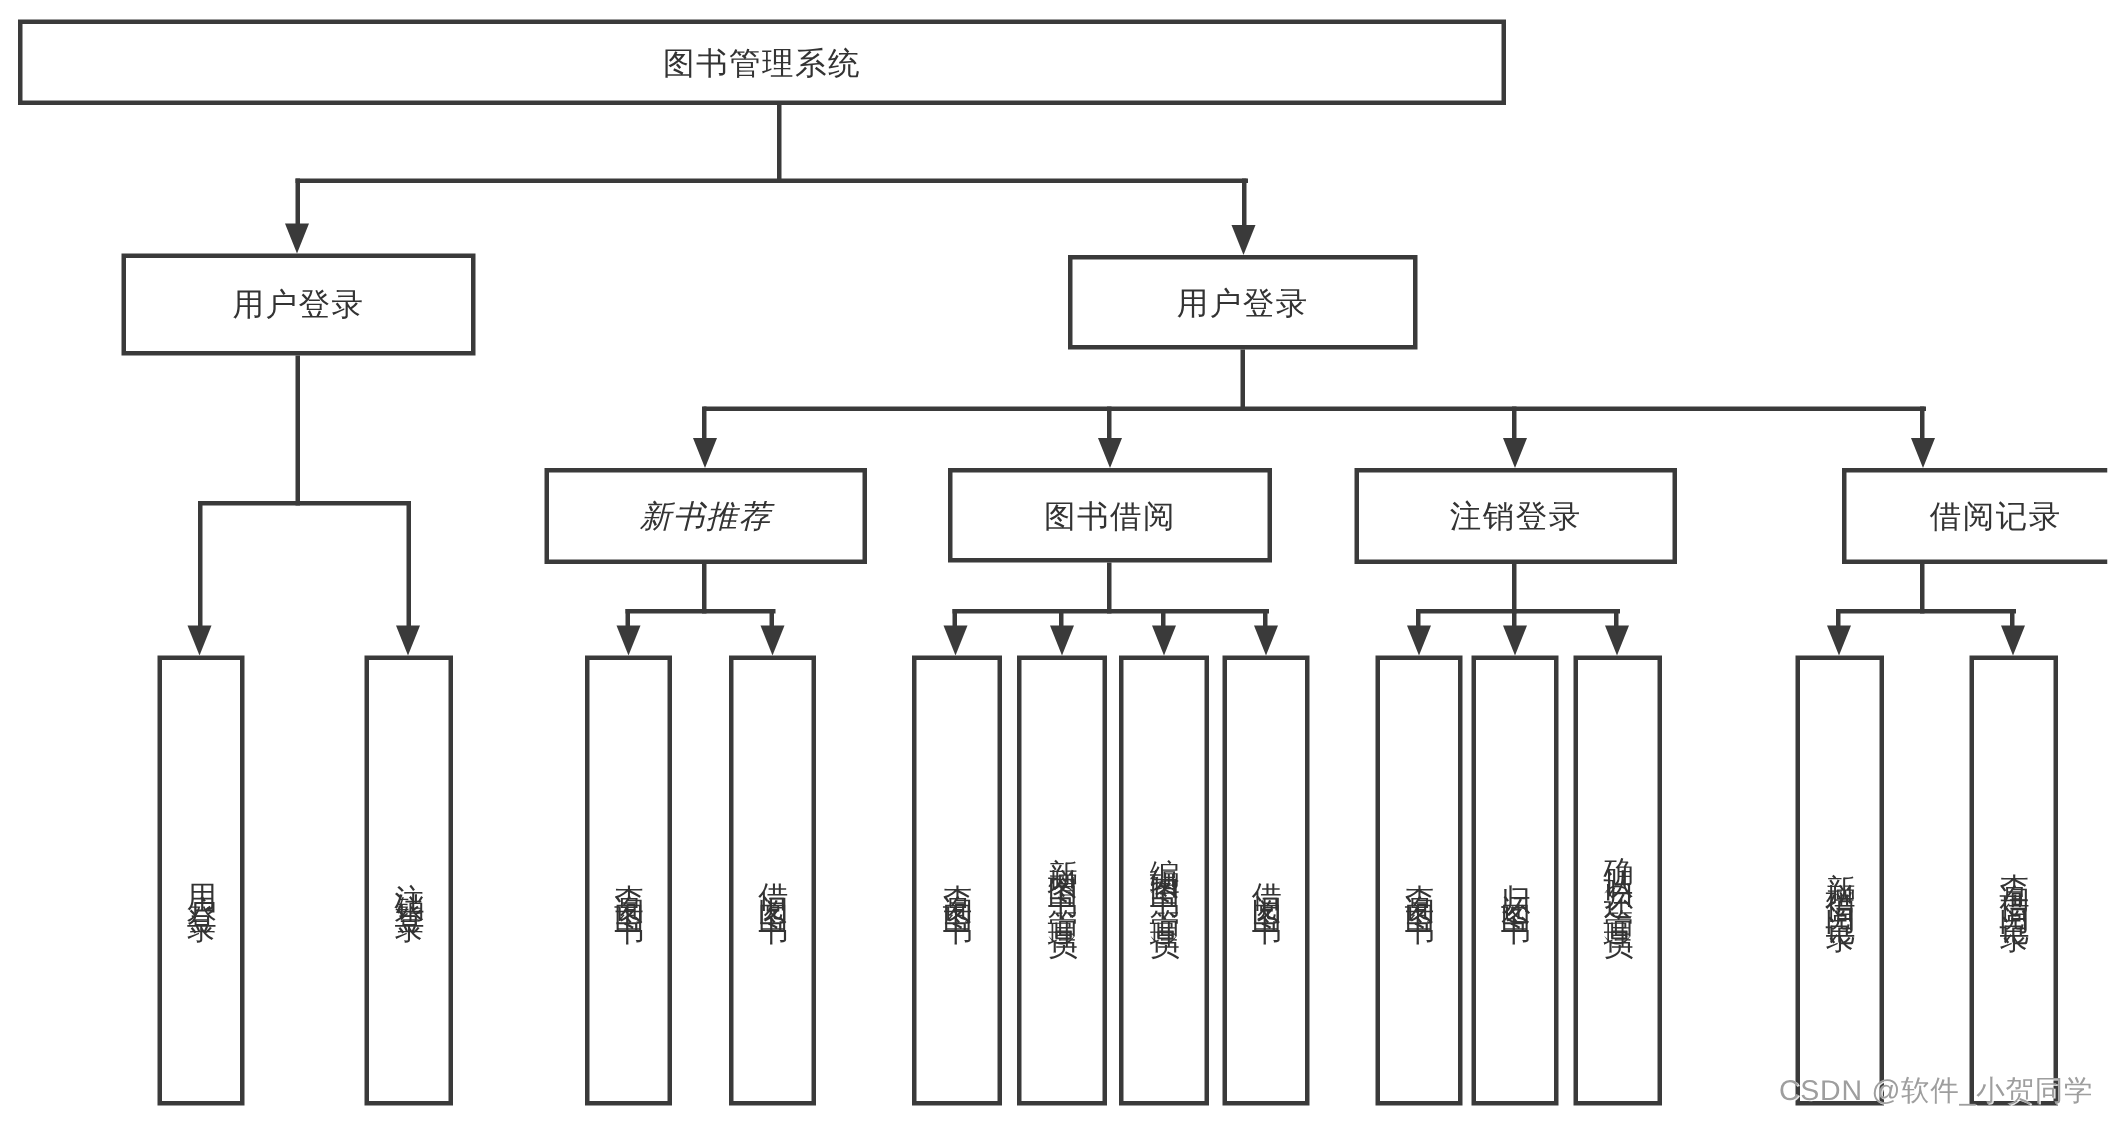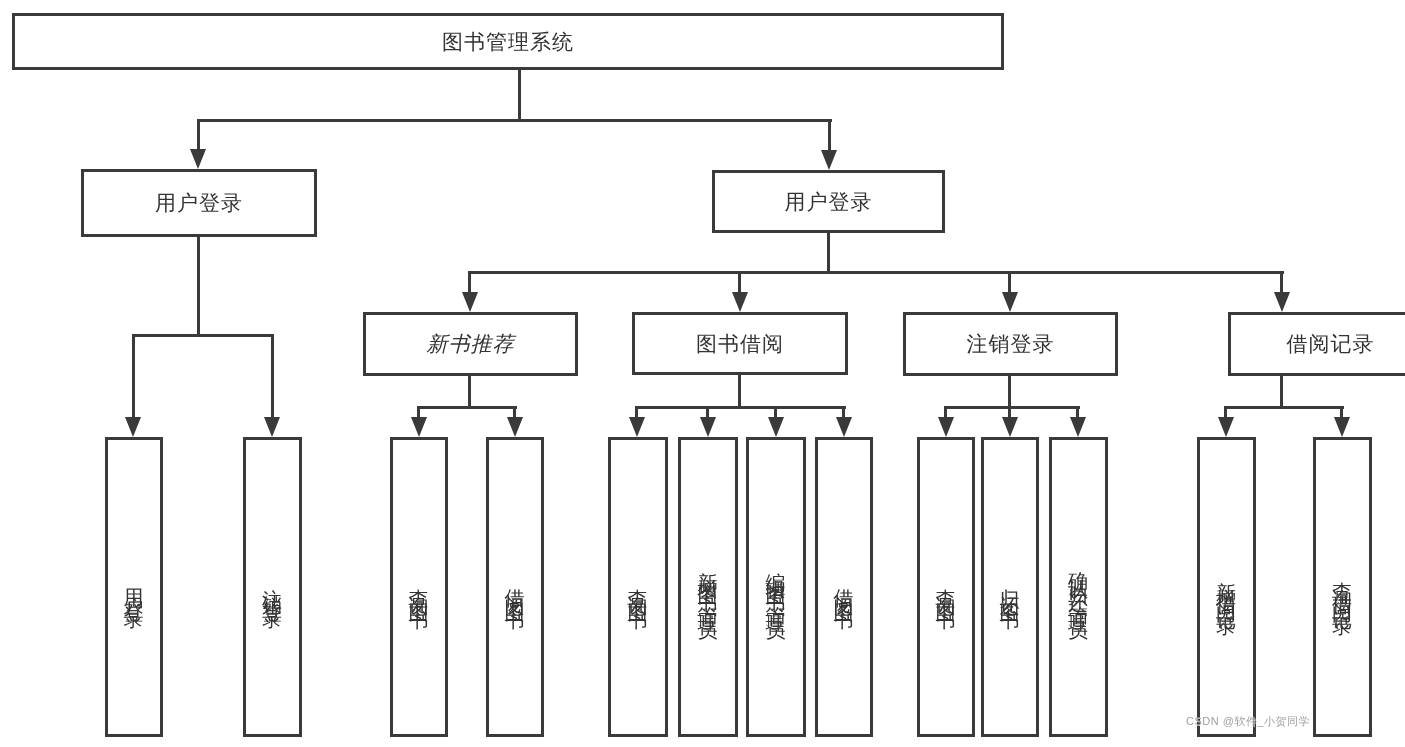--- a/index.html
+++ b/index.html
@@ -26,21 +26,21 @@
     letter-spacing:7px;line-height:1;
   }
   .ln{position:absolute;background:var(--line);display:block;}
   .arr{
     position:absolute;width:0;height:0;display:block;
     border-left:8px solid transparent;border-right:8px solid transparent;
     border-top:20px solid var(--line);
   }
   .watermark{
     position:absolute;left:1186px;top:714px;z-index:5;
-    font-size:11px;color:var(--watermark);letter-spacing:.5px;
+    font-size:19px;color:var(--watermark);letter-spacing:.5px;
     text-shadow:1px 1px 0 rgba(255,255,255,.85);white-space:nowrap;
   }
 </style>
 </head>
 <body>
 
 <div class="stage">
 
   <div class="box hbox" style="left:12px;top:13px;width:992px;height:57px;">
     <span>图书管理系统</span>

